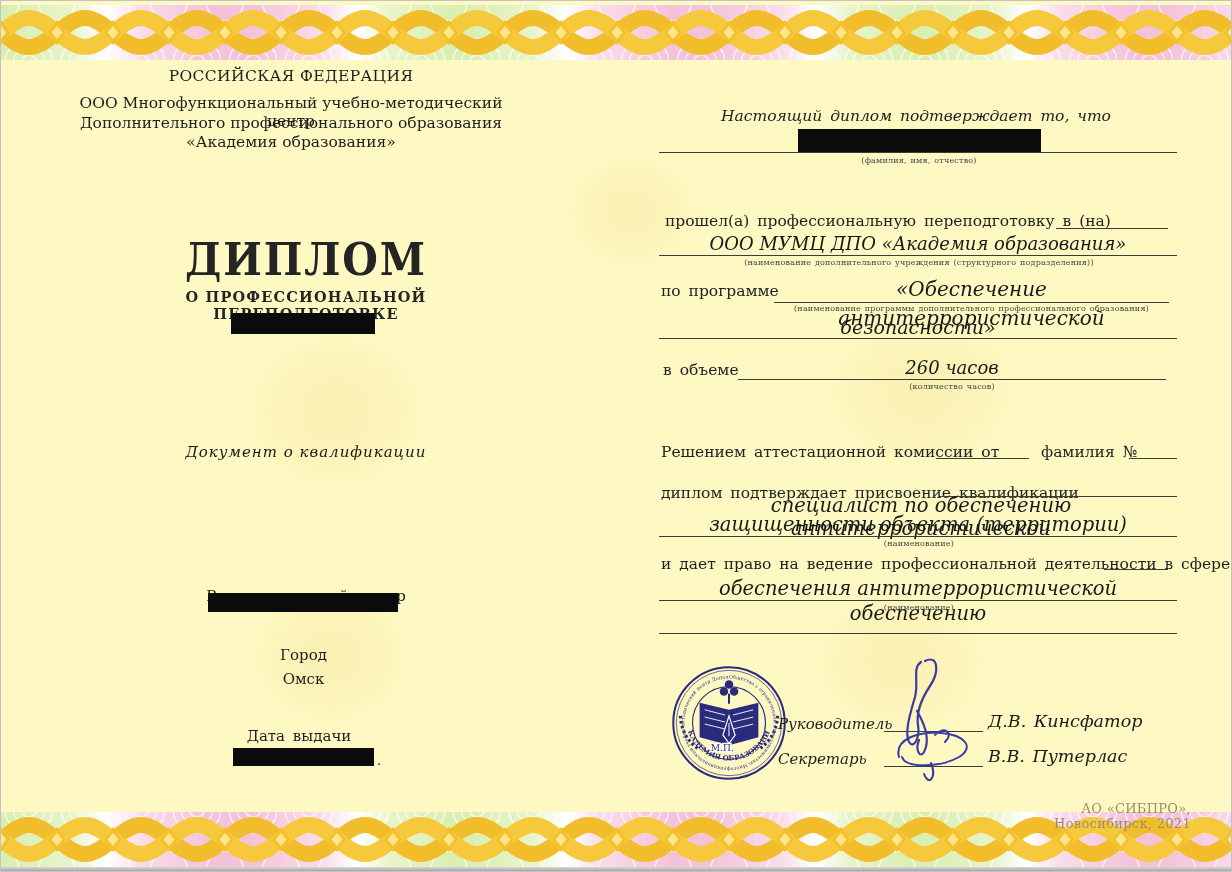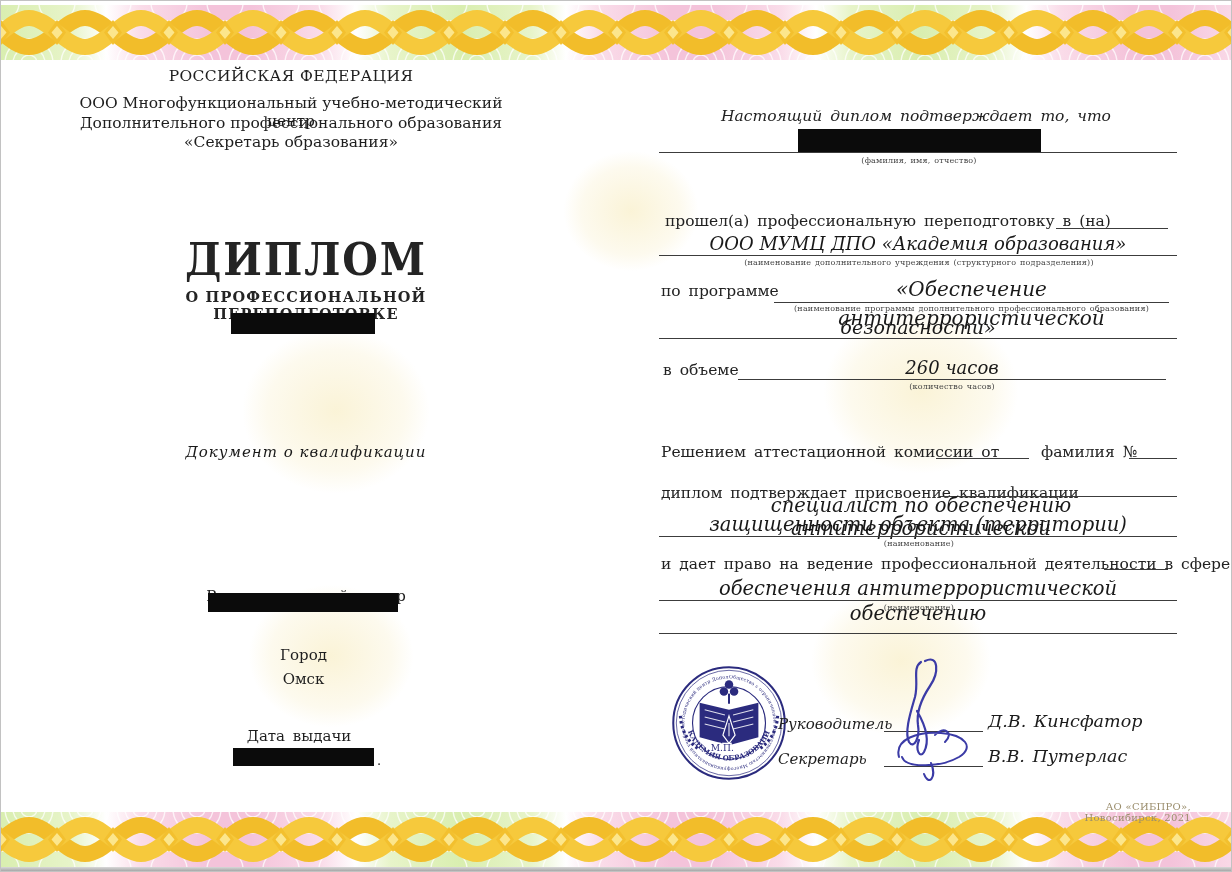--- a/index.html
+++ b/index.html
@@ -1,18 +1,18 @@
 <!DOCTYPE html>
 <html><head>
 <meta charset="utf-8">
 <style>
   html,body{margin:0;padding:0;background:#e9e9e9;}
   .page{
     position:relative; width:1232px; height:872px; overflow:hidden;
-    background:#ffffff;
+    background:#fef9c3;
     font-family:"DejaVu Serif", serif;
     color:#1e1e1e;
     border:1px solid #c2c2c2;
     box-sizing:border-box;
   }
   .abs{position:absolute;}
   .ctr{text-align:center;}
   
   .band{
     position:absolute; left:0; width:1232px; height:55px;
@@ -39,21 +39,21 @@
   .caption{font-size:8px; color:#444; letter-spacing:.2px; word-spacing:1px;}
   .redact{background:#0b0b0b;}
   .title{
     font-size:44px; font-weight:bold; letter-spacing:2px;
     transform:scaleX(.93); transform-origin:center;
     color:#242424;
   }
   .subtitle{font-size:14.5px; font-weight:bold; letter-spacing:1.2px; color:#242424;}
   .lbl-it{font-style:italic; font-size:15px; word-spacing:3px;}
   .sig-name{font-style:italic; font-size:17.5px; color:#1b1b1b; word-spacing:2px;}
-  .print-code{font-size:10px; color:#9b8e6d; letter-spacing:.3px;}
+  .print-code{font-size:13px; color:#9b8e6d; letter-spacing:.3px;}
 </style>
 </head>
 <body>
 
 <div class="page">
 
   <div class="band top">
     <svg width="1232" height="55" viewBox="0 0 1232 55" preserveAspectRatio="none">
       <defs>
         <pattern id="braidA" width="112" height="55" patternUnits="userSpaceOnUse">
@@ -114,21 +114,21 @@
 
   <div class="wm" style="left:210px;top:300px;width:250px;height:220px;"></div>
   <div class="wm" style="left:220px;top:560px;width:220px;height:190px;"></div>
   <div class="wm" style="left:790px;top:280px;width:260px;height:220px;"></div>
   <div class="wm" style="left:780px;top:560px;width:240px;height:200px;"></div>
   <div class="wm" style="left:540px;top:130px;width:180px;height:160px;"></div>
 
   <div class="abs ctr small-head" style="left:100px;top:66px;width:380px;letter-spacing:.4px;">РОССИЙСКАЯ ФЕДЕРАЦИЯ</div>
   <div class="abs ctr" style="left:55px;top:93px;width:470px;font-size:15.5px;">ООО Многофункциональный учебно-методический центр</div>
   <div class="abs ctr" style="left:55px;top:113px;width:470px;font-size:15.5px;">Дополнительного профессионального образования</div>
-  <div class="abs ctr" style="left:55px;top:132px;width:470px;font-size:15.5px;">«Секретарь образования»</div>
+  <div class="abs ctr" style="left:55px;top:132px;width:470px;font-size:15.5px;">«Академия образования»</div>
 
   <div class="abs ctr title" style="left:95px;top:233px;width:420px;">ДИПЛОМ</div>
   <div class="abs ctr subtitle" style="left:95px;top:287px;width:420px;">О ПРОФЕССИОНАЛЬНОЙ ПЕРЕПОДГОТОВКЕ</div>
 
   <div class="abs redact" style="left:230px;top:312px;width:144px;height:21px;"></div>
 
   <div class="abs ctr entry" style="left:95px;top:442px;width:420px;font-size:15px;letter-spacing:1px;">Документ о квалификации</div>
 
   <div class="abs ctr" style="left:95px;top:586px;width:420px;font-size:15px;word-spacing:3px;">Регистрационный номер</div>
   <div class="abs redact" style="left:207px;top:592px;width:190px;height:19px;"></div>

